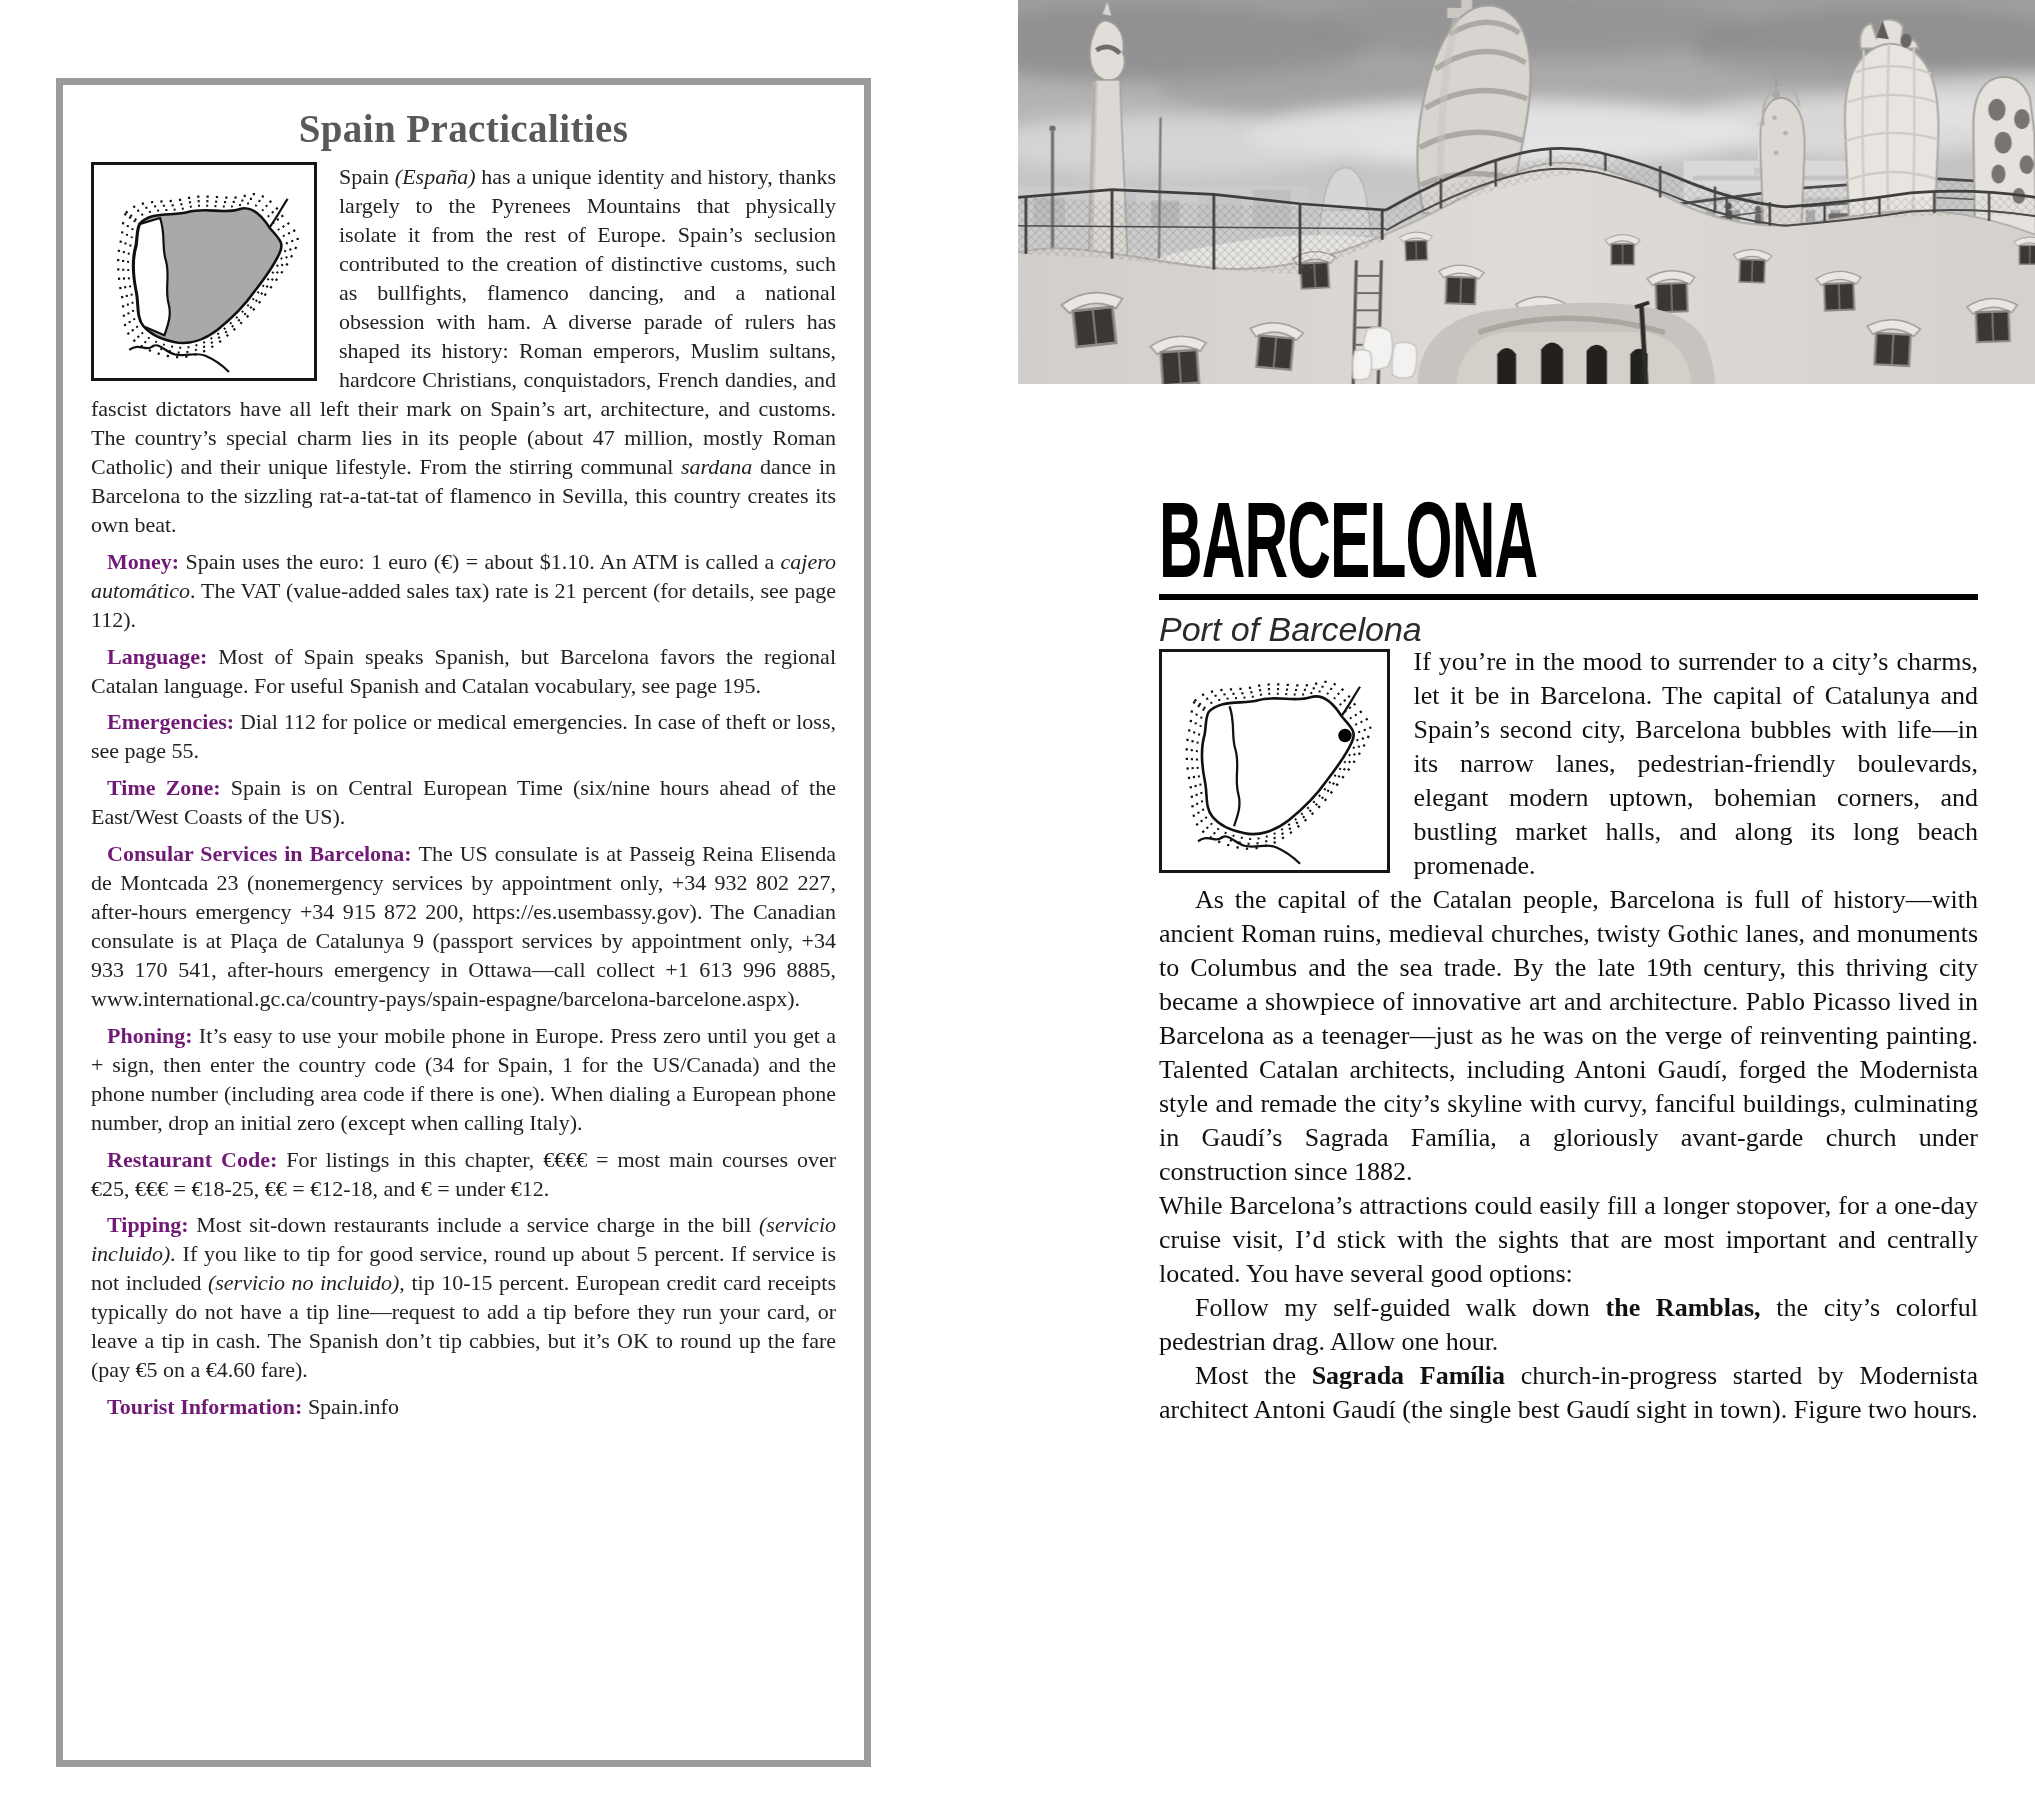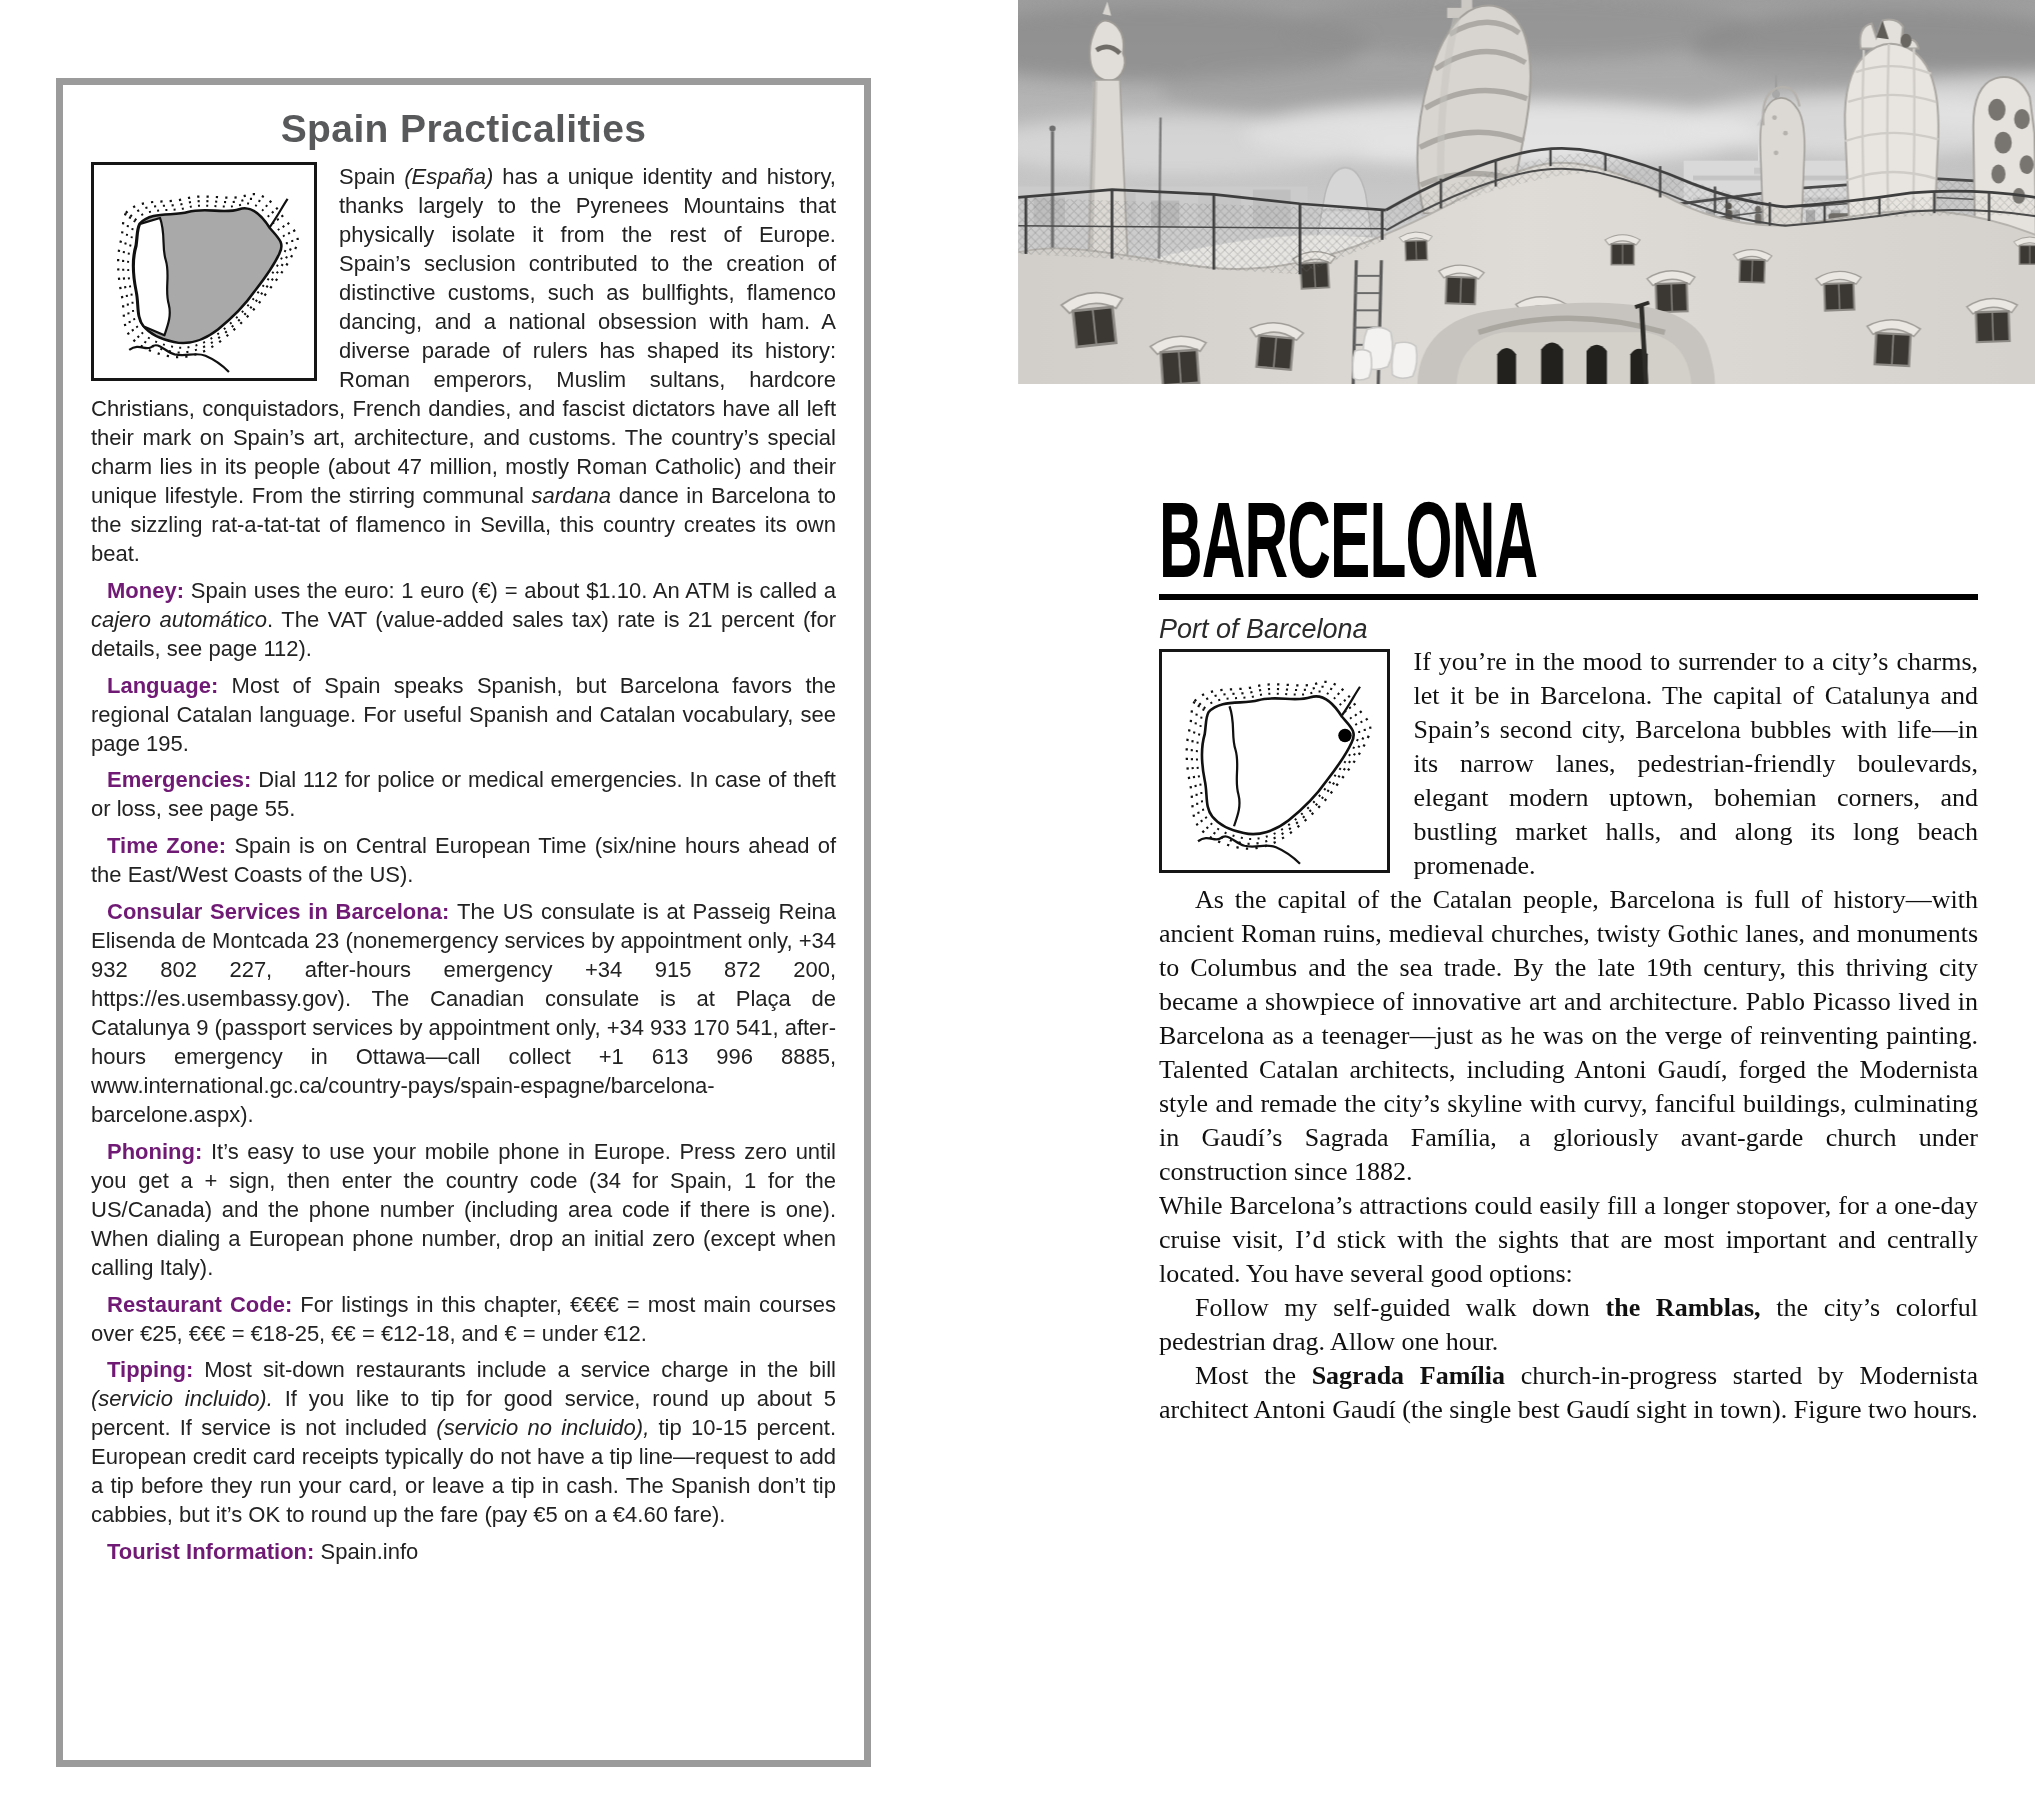--- a/index.html
+++ b/index.html
@@ -6,20 +6,21 @@
   body{
     width:2035px;height:1809px;position:relative;background:#ffffff;
     font-family:"Liberation Sans",sans-serif;color:#1c1c1c;overflow:hidden;
     -webkit-font-smoothing:antialiased;
   }
   
   .left-box{
     position:absolute;left:56px;top:78px;width:815px;height:1689px;
     border:7.8px solid #9b9b9b;box-sizing:border-box;background:#fff;
     padding:22px 28px 0 28px;
+    font-family:Liberation Serif, serif;
   }
   .box-title{
     margin:0;text-align:center;font-size:39px;line-height:44px;font-weight:bold;
     color:#58595b;letter-spacing:0.4px;
   }
   .text-flow{margin-top:11px;}
   .map-figure{
     float:left;width:220px;height:213px;border:3.1px solid #161616;
     margin:0 22px 7.8px 0;background:#fff;
   }
@@ -35,21 +36,21 @@
   .photo svg{display:block;width:100%;height:100%;}
   .right-col{position:absolute;left:1159px;top:470px;width:819px;}
   .h1wrap{height:103px;margin-top:15.7px;overflow:visible;}
   .chapter-h1{
     margin:0;font-size:108px;line-height:108px;font-weight:bold;color:#000;
     white-space:nowrap;letter-spacing:-1.6px;
     transform:scale(0.56,1);transform-origin:left top;
   }
   .title-rule{height:5.5px;background:#000;margin-top:5.5px;}
   .subtitle{
-    font-style:italic;font-size:27px;line-height:31px;color:#2a2a2a;margin-top:14px;
+    font-style:italic;font-size:34px;line-height:31px;color:#2a2a2a;margin-top:14px;
   }
   .article{
     font-family:"Liberation Serif",serif;color:#101010;
   }
   .right-map{
     float:left;width:225px;height:218px;border:3.1px solid #161616;
     margin:4.7px 23.5px 7.8px 0;background:#fff;
   }
   .right-map svg{display:block;width:100%;height:100%;}
   .article p{

